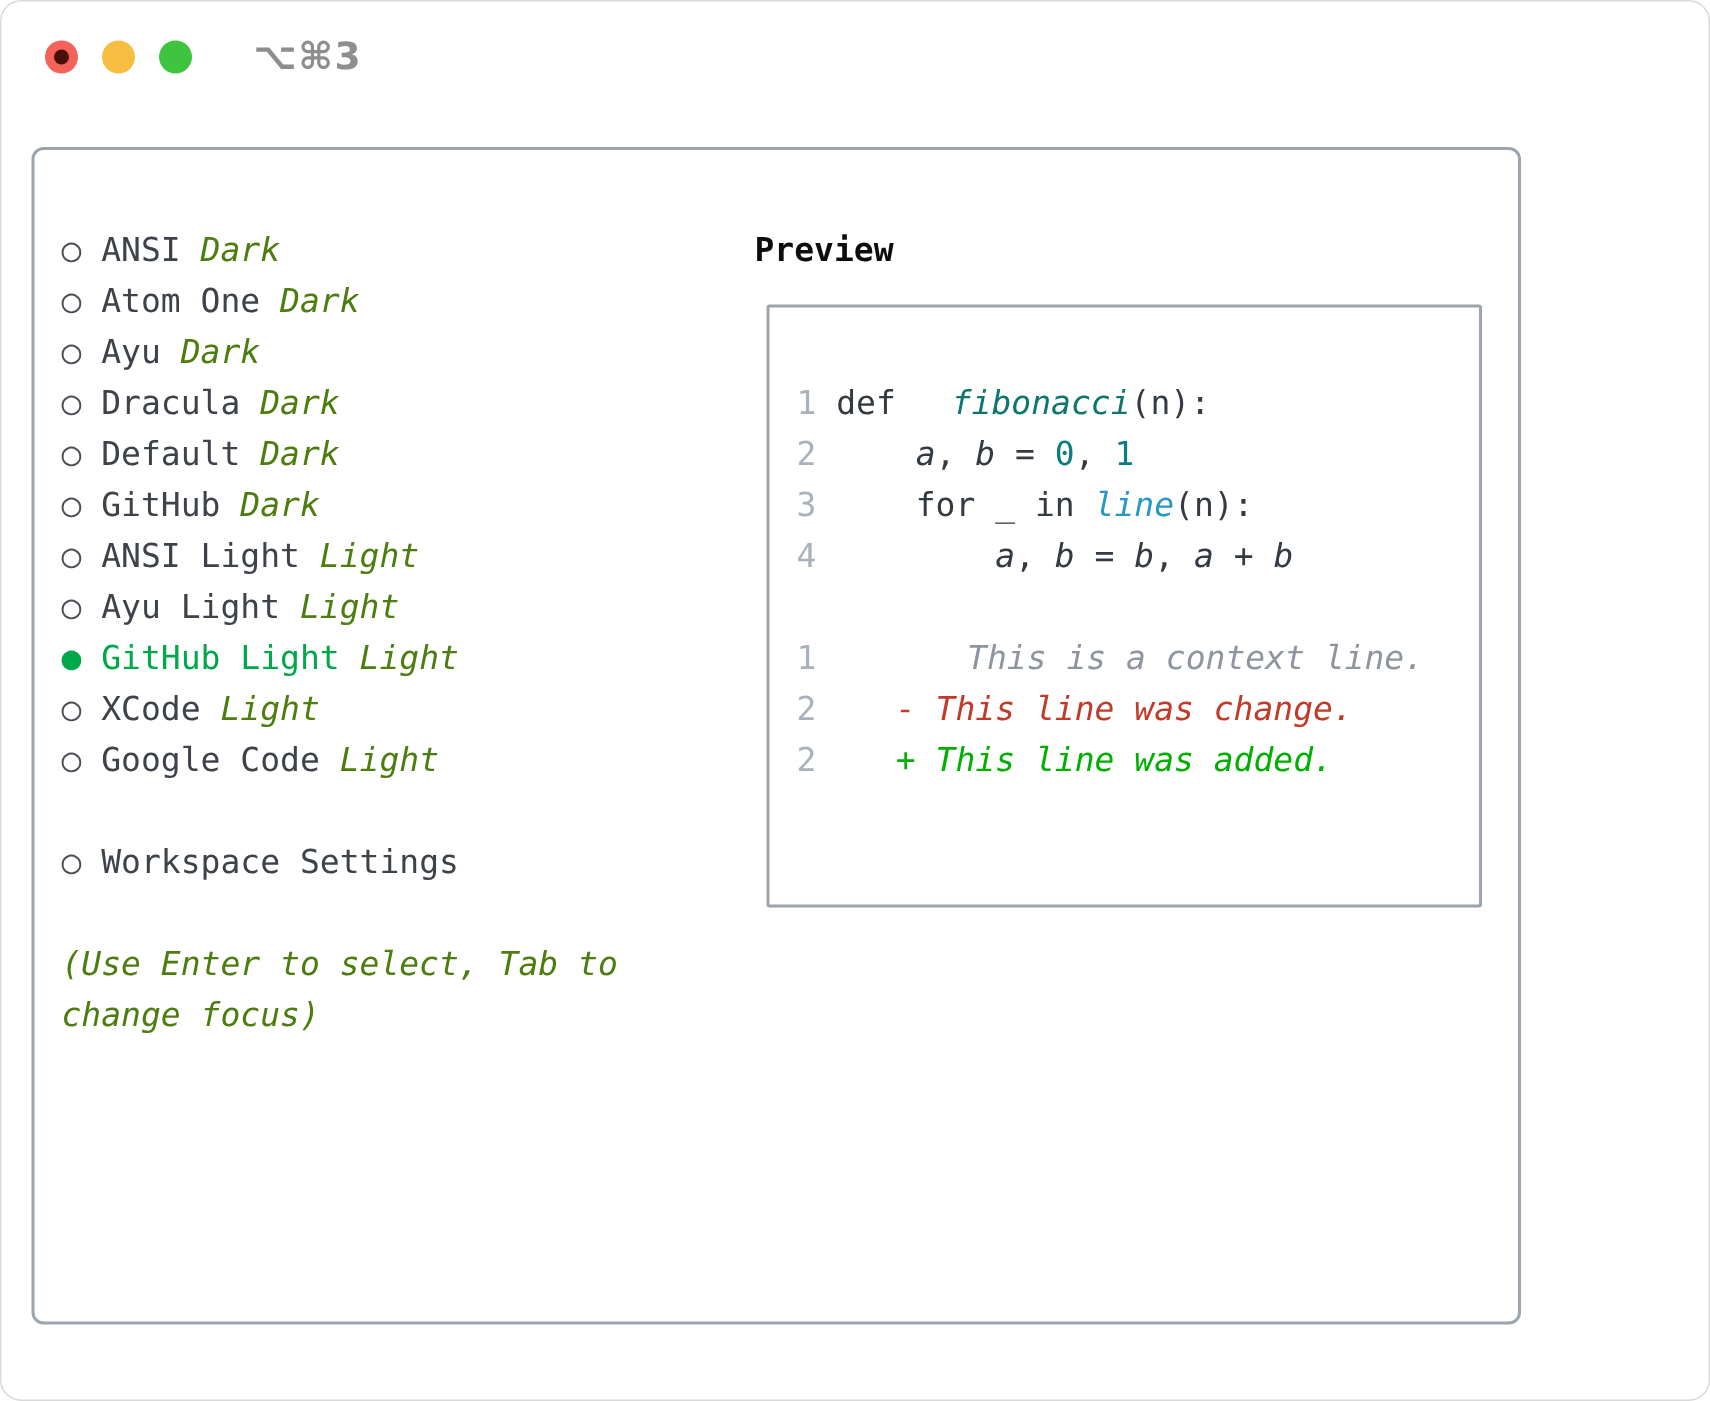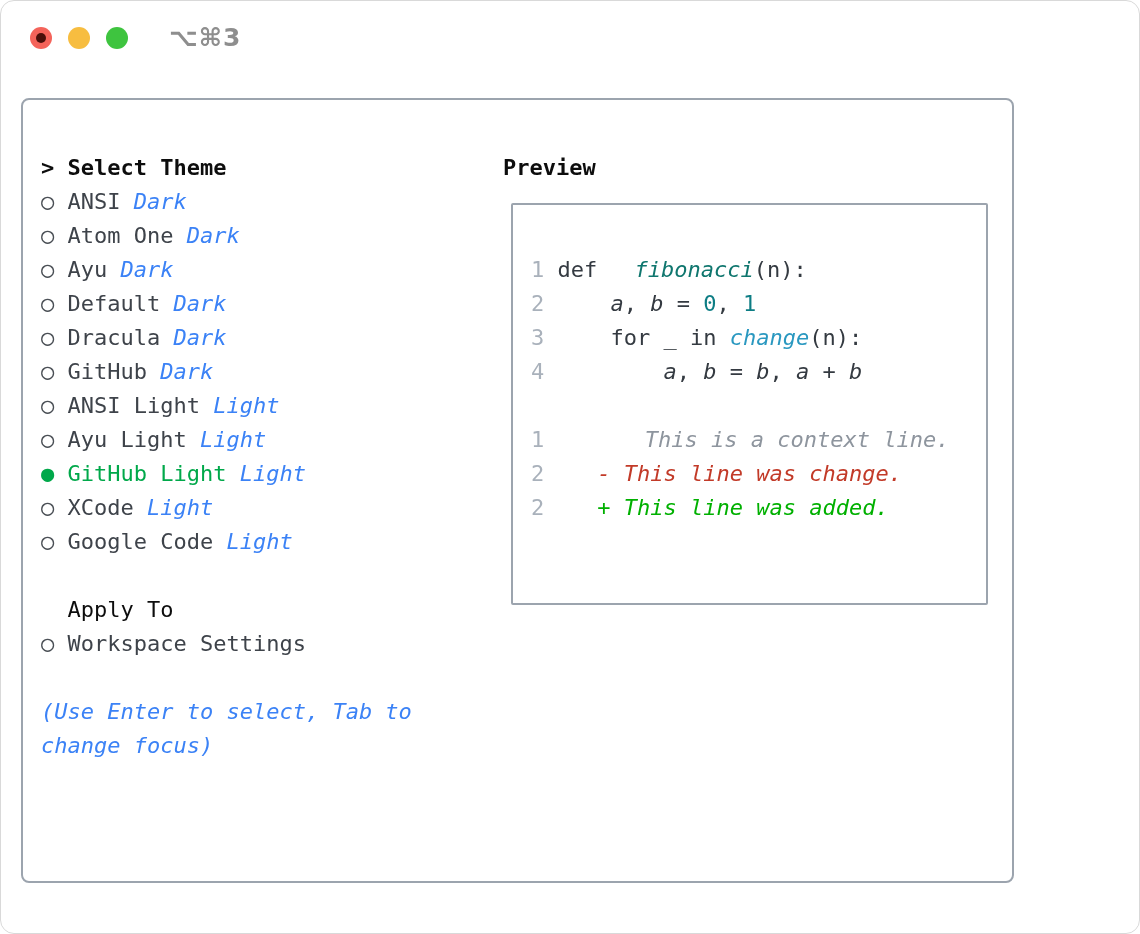--- a/index.html
+++ b/index.html
@@ -35,21 +35,21 @@
   .spacer { height:34px; }
 
   .left-col  { position:absolute; left:18px;  top:51px; }
   .right-col { position:absolute; left:480px; top:51px; }
 
   .htext  { font-weight:bold; color:#0d0d0d; }
   .marker { color:#4a4f55; }
   .marker.hdr { font-weight:bold; color:#0d0d0d; }
   .txt    { color:#3e434a; }
   .sel    { color:#00a84a; }
-  .muted  { color:#3b82f6; font-style:italic; }
+  .muted  { color:#4d7c0f; font-style:italic; }
   .section-hdr { color:#0d0d0d; }
 
   
   .preview-box {
     position:absolute; left:8px; top:52px; width:477px; height:402px;
     border:2px solid #9ca4ae; border-radius:2px; background:#ffffff;
     padding:48px 0 0 18px; overflow:hidden;
   }
   .lnum { color:#a9b1bb; }
   .pl   { color:#343a41; }
@@ -71,59 +71,57 @@
         <span class="dot"></span>
       </span>
     <span class="tl yellow"></span>
     <span class="tl green"></span>
     <span class="shortcut">⌥⌘3</span>
   </div>
 
   <div class="panel">
 
     <div class="left-col">
-      <div class="row"><span class="marker hdr"><span>&gt;</span> </span><span class="htext">Select Theme</span></div>
 
       <div id="theme-items">
           <div class="row"><span class="marker">○ </span><span class="txt">ANSI</span><span class="muted"> Dark</span></div>
           <div class="row"><span class="marker">○ </span><span class="txt">Atom One</span><span class="muted"> Dark</span></div>
           <div class="row"><span class="marker">○ </span><span class="txt">Ayu</span><span class="muted"> Dark</span></div>
+          <div class="row"><span class="marker">○ </span><span class="txt">Dracula</span><span class="muted"> Dark</span></div>
           <div class="row"><span class="marker">○ </span><span class="txt">Default</span><span class="muted"> Dark</span></div>
-          <div class="row"><span class="marker">○ </span><span class="txt">Dracula</span><span class="muted"> Dark</span></div>
           <div class="row"><span class="marker">○ </span><span class="txt">GitHub</span><span class="muted"> Dark</span></div>
           <div class="row"><span class="marker">○ </span><span class="txt">ANSI Light</span><span class="muted"> Light</span></div>
           <div class="row"><span class="marker">○ </span><span class="txt">Ayu Light</span><span class="muted"> Light</span></div>
           <div class="row"><span class="marker sel">● </span><span class="txt sel">GitHub Light</span><span class="muted"> Light</span></div>
           <div class="row"><span class="marker">○ </span><span class="txt">XCode</span><span class="muted"> Light</span></div>
           <div class="row"><span class="marker">○ </span><span class="txt">Google Code</span><span class="muted"> Light</span></div>
         </div>
 
       <div class="spacer"></div>
 
-      <div class="row"><span class="marker">  </span><span class="section-hdr">Apply To</span></div>
 
       <div id="apply-options">
           <div class="row"><span class="marker">○ </span><span class="txt">Workspace Settings</span></div>
         </div>
 
       <div class="spacer"></div>
 
       <div id="help-lines">
           <div class="row muted">(Use Enter to select, Tab to</div>
           <div class="row muted">change focus)</div>
         </div>
     </div>
 
     <div class="right-col">
       <div class="row"><span class="htext">Preview</span></div>
       <div class="preview-box">
         <div id="code-lines">
             <div class="row"><span class="lnum">1</span><span class="pl"> def </span><span class="fn">fibonacci</span><span class="pl">(n):</span></div>
             <div class="row"><span class="lnum">2</span><span class="pl">     </span><span class="var">a</span><span class="pl">, </span><span class="var">b</span><span class="pl"> = </span><span class="num">0</span><span class="pl">, </span><span class="num">1</span></div>
-            <div class="row"><span class="lnum">3</span><span class="pl">     for _ in </span><span class="call">change</span><span class="pl">(n):</span></div>
+            <div class="row"><span class="lnum">3</span><span class="pl">     for _ in </span><span class="call">line</span><span class="pl">(n):</span></div>
             <div class="row"><span class="lnum">4</span><span class="pl">         </span><span class="var">a</span><span class="pl">, </span><span class="var">b</span><span class="pl"> = </span><span class="var">b</span><span class="pl">, </span><span class="var">a</span><span class="pl"> + </span><span class="var">b</span></div>
             <div class="row"></div>
             <div class="row"><span class="lnum">1</span><span class="pl">      </span><span class="ctx">This is a context line.</span></div>
             <div class="row"><span class="lnum">2</span><span class="pl">    </span><span class="del">- This line was change.</span></div>
             <div class="row"><span class="lnum">2</span><span class="pl">    </span><span class="add">+ This line was added.</span></div>
           </div>
       </div>
     </div>
 
   </div>

